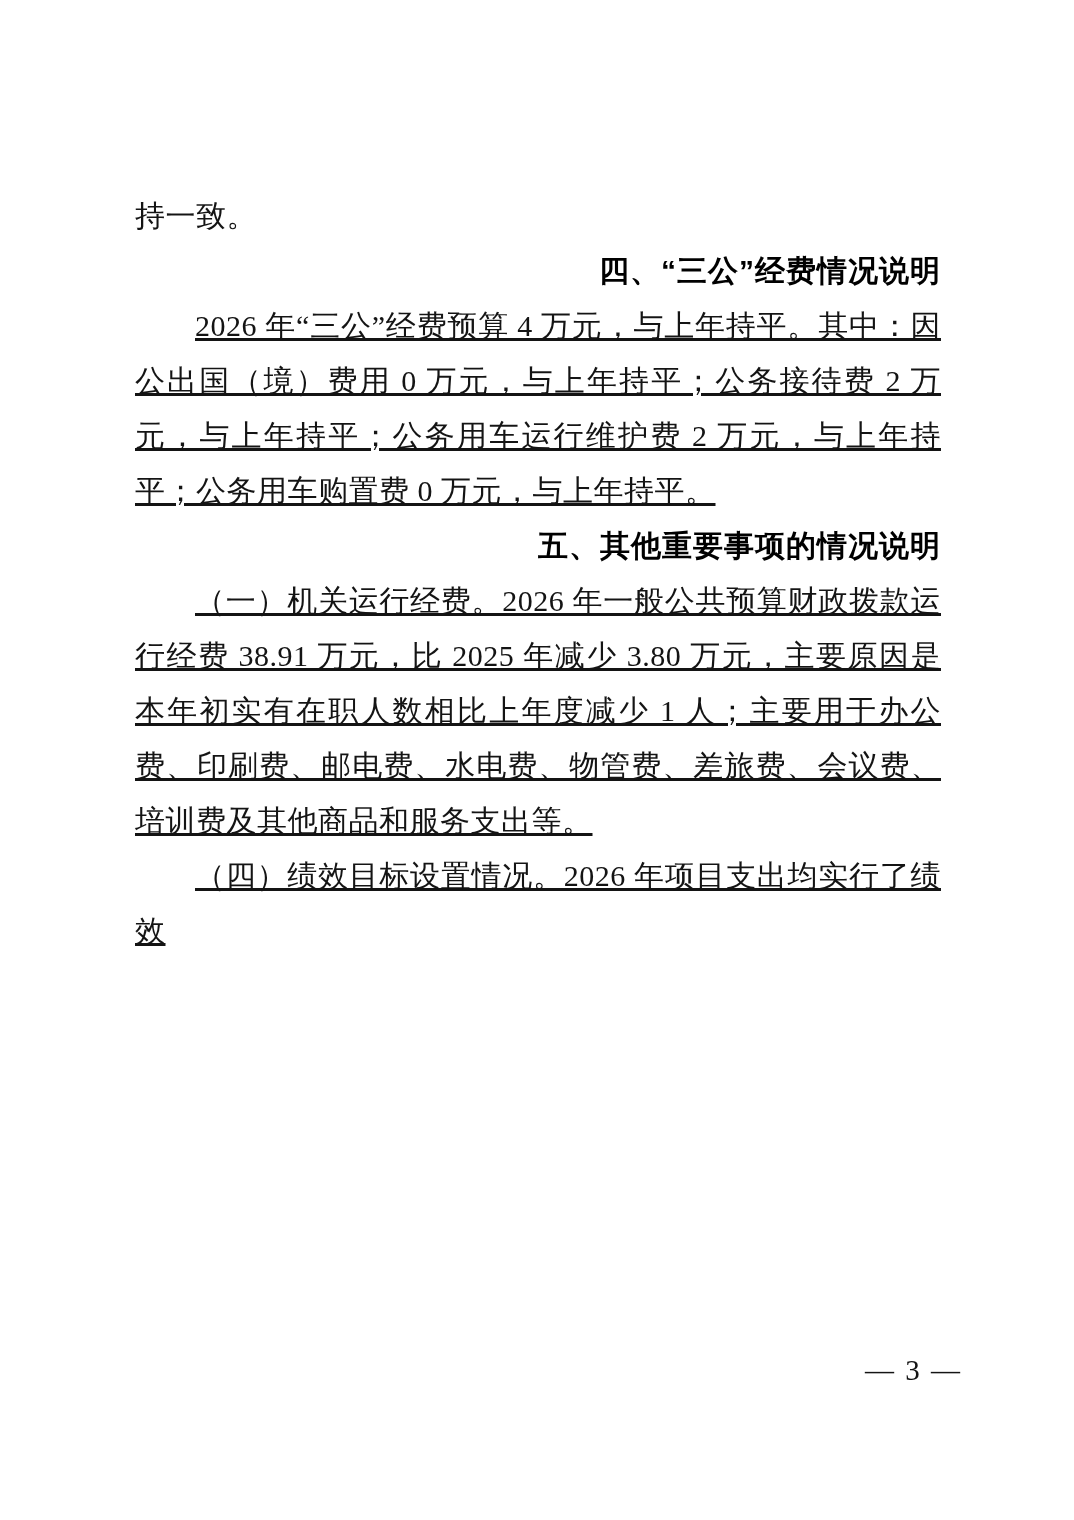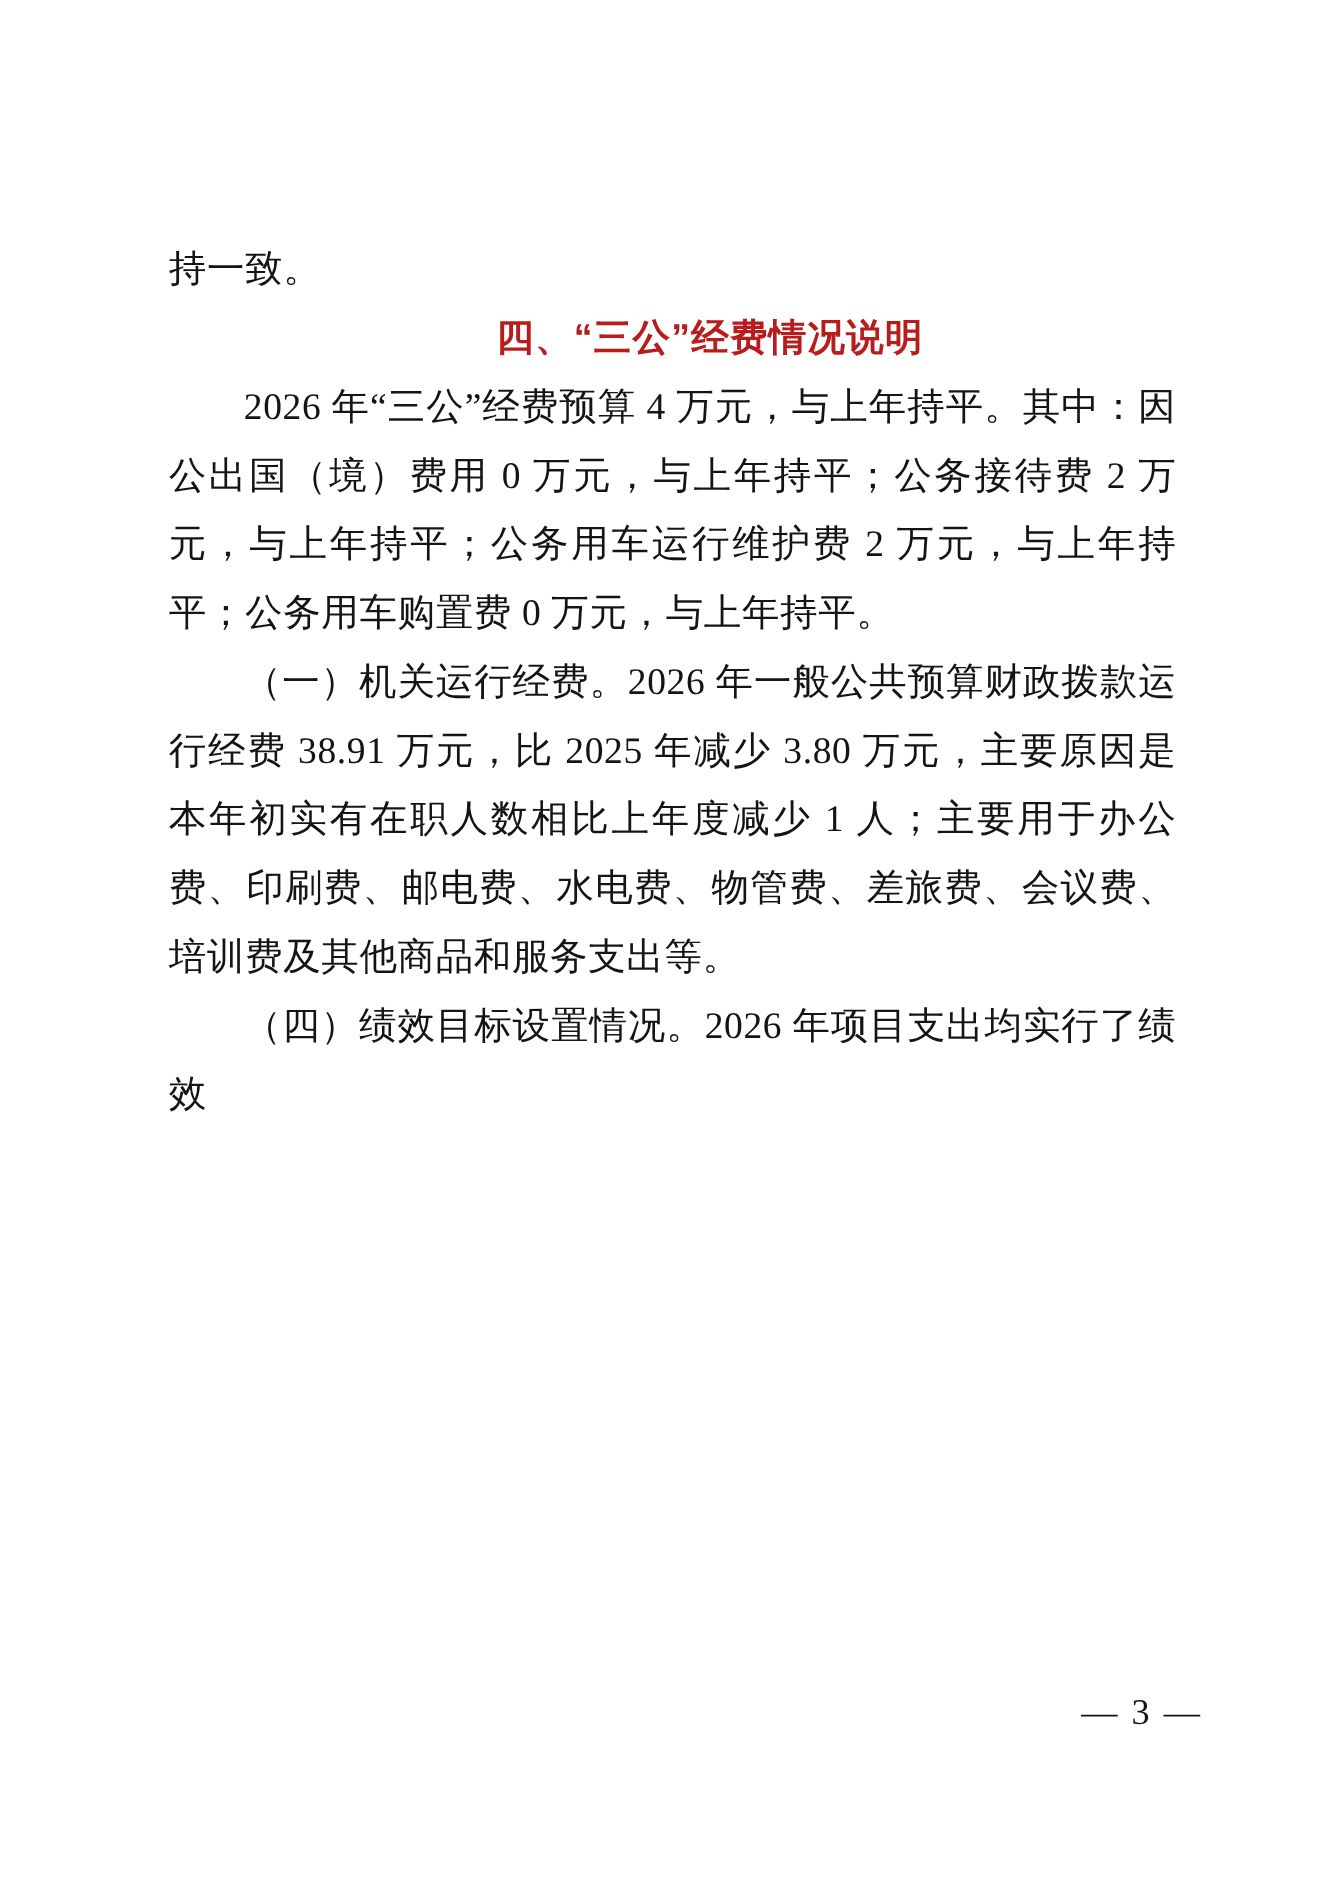--- a/index.html
+++ b/index.html
@@ -25,45 +25,47 @@
     margin: 0;
     font-size: 30px;
     line-height: 55px;
     color: #141414;
     text-align: justify;
     letter-spacing: 0.5px;
     font-family: "Liberation Serif", "DejaVu Serif", serif;
   }
   .para.indent {
     text-indent: 2em;
+    text-decoration: underline;
   }
   .para.heading {
     font-family: "Liberation Sans", "DejaVu Sans", sans-serif;
     font-weight: bold;
-    text-align: center;
+    text-align: right;
     text-indent: 2em;
     letter-spacing: 1px;
-    color: #b91c1c;
+    color: #000000;
   }
   .footer {
     position: absolute;
     top: 1350px;
     right: 112px;
     font-size: 29px;
     line-height: 40px;
     color: #141414;
     letter-spacing: 2px;
     font-family: "Liberation Serif", "DejaVu Serif", serif;
   }
 </style>
 </head>
 <body>
 
 <div class="page">
   <div class="content">
     <p class="para">持一致。</p>
     <p class="para heading">四、“三公”经费情况说明</p>
     <p class="para indent">2026 年“三公”经费预算 4 万元，与上年持平。其中：因公出国（境）费用 0 万元，与上年持平；公务接待费 2 万元，与上年持平；公务用车运行维护费 2 万元，与上年持平；公务用车购置费 0 万元，与上年持平。</p>
+    <p class="para heading">五、其他重要事项的情况说明</p>
     <p class="para indent">（一）机关运行经费。2026 年一般公共预算财政拨款运行经费 38.91 万元，比 2025 年减少 3.80 万元，主要原因是本年初实有在职人数相比上年度减少 1 人；主要用于办公费、印刷费、邮电费、水电费、物管费、差旅费、会议费、培训费及其他商品和服务支出等。</p>
     <p class="para indent">（四）绩效目标设置情况。2026 年项目支出均实行了绩效</p>
   </div>
   <div class="footer">— 3 —</div>
 </div>
 
 </body></html>

